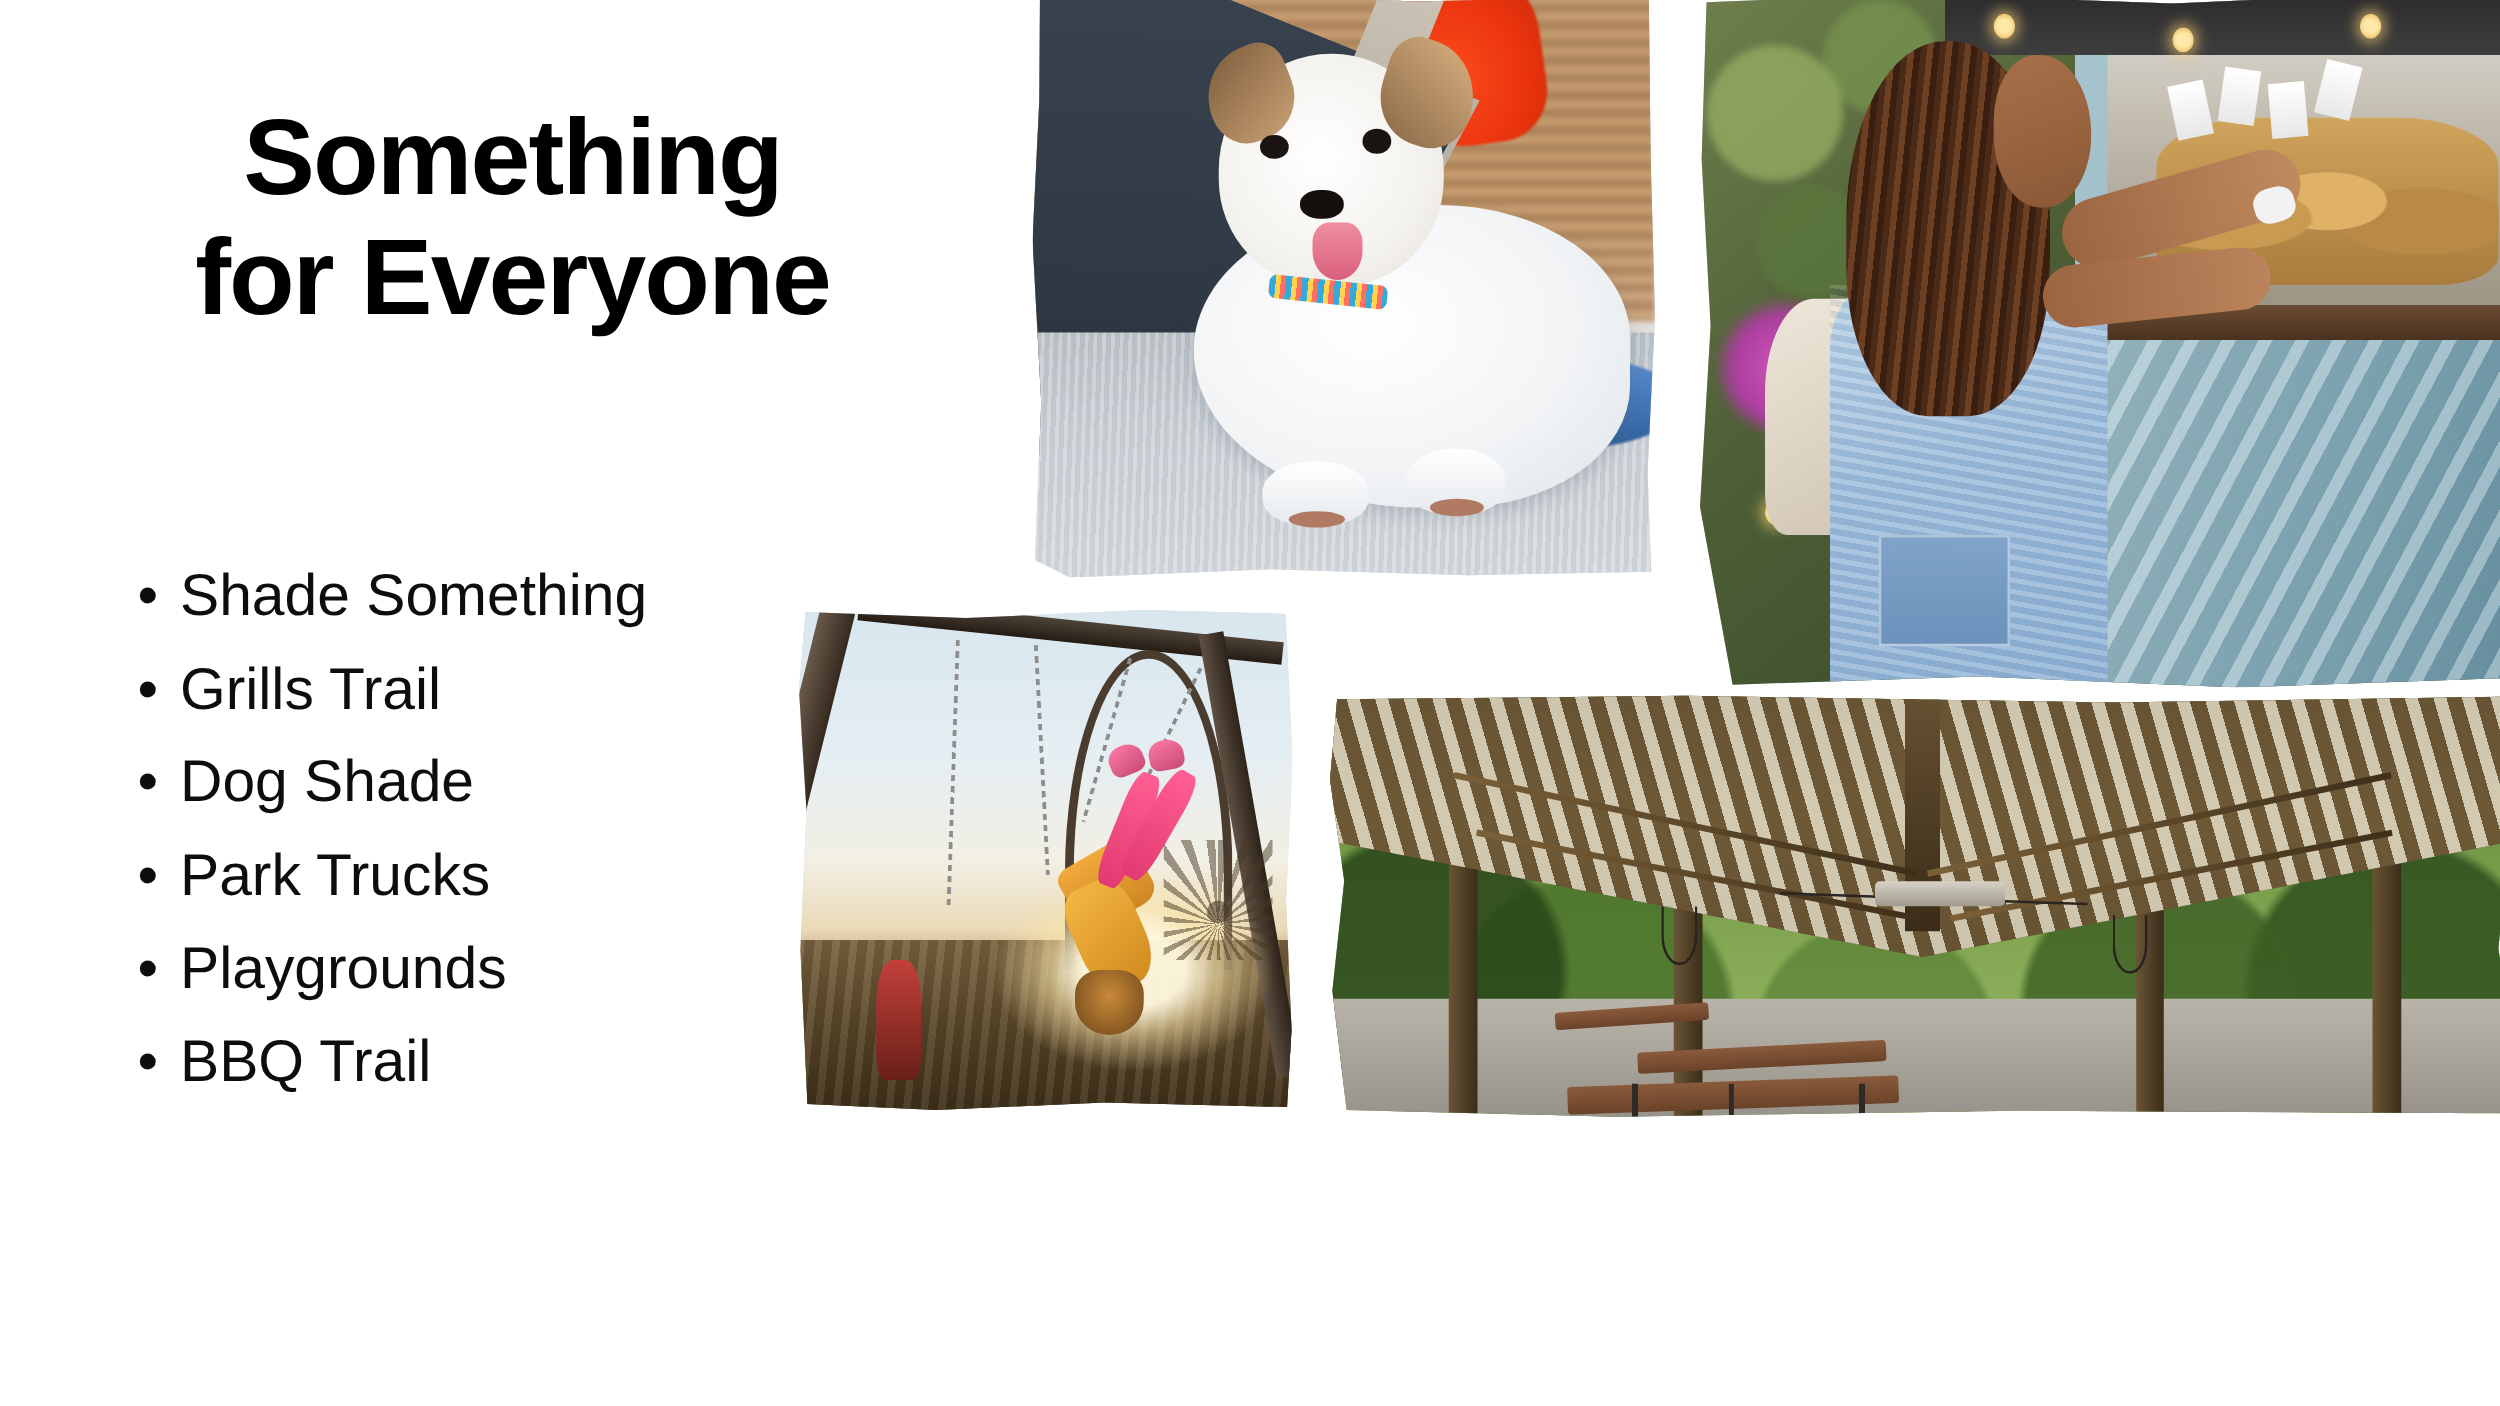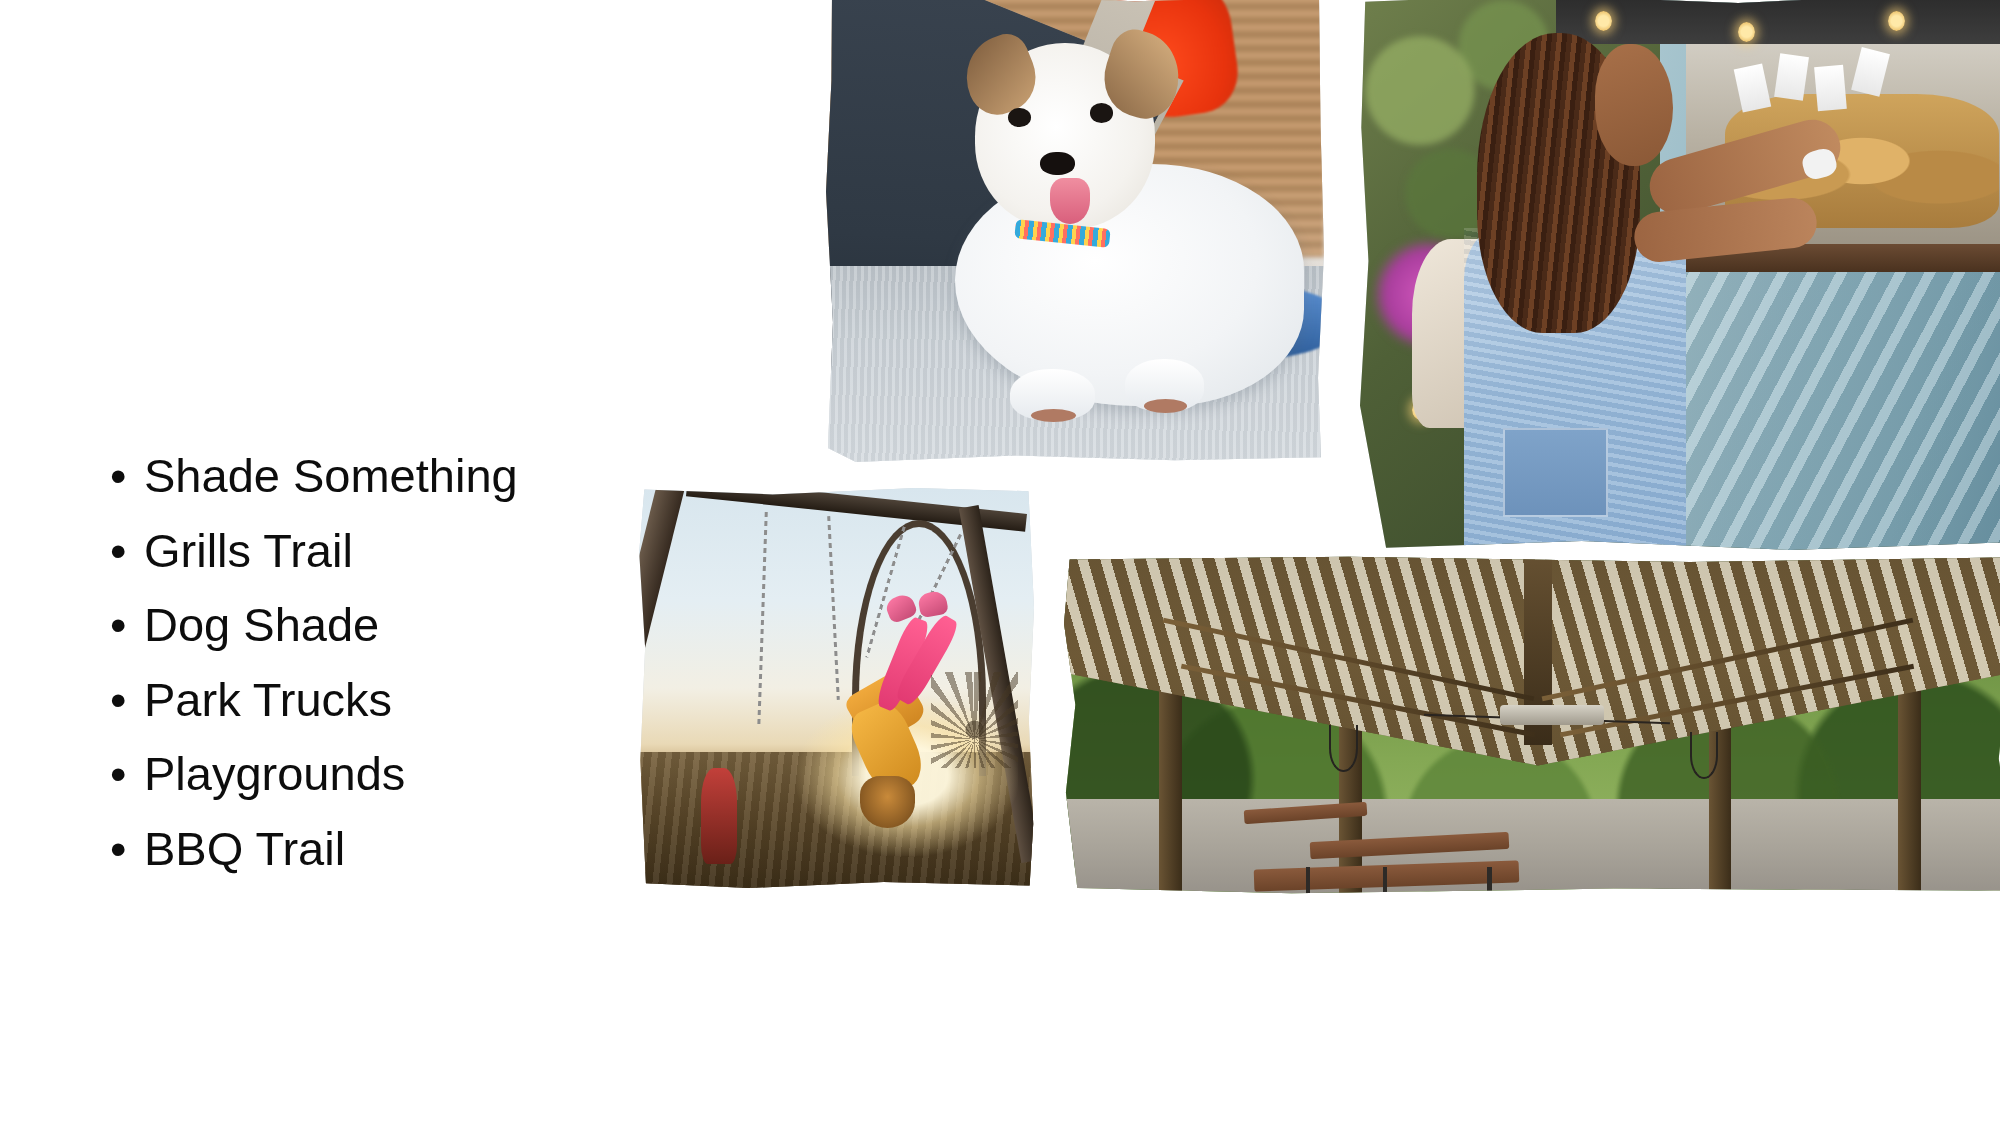--- a/index.html
+++ b/index.html
@@ -507,20 +507,22 @@
   #photo-pavilion .h2 { left: 66%; top: 52%; }
 </style>
 </head>
 <body>
 
 <div class="slide">
 
   <div class="text-col">
 
     <div class="title">
+      <span class="line">Something</span>
+      <span class="line">for Everyone</span>
     </div>
 
     <ul class="bullets">
       <li>
         <span class="dot">•</span>
         <span class="bl-text">Shade Something</span>
       </li>
       <li>
         <span class="dot">•</span>
         <span class="bl-text">Grills Trail</span>

